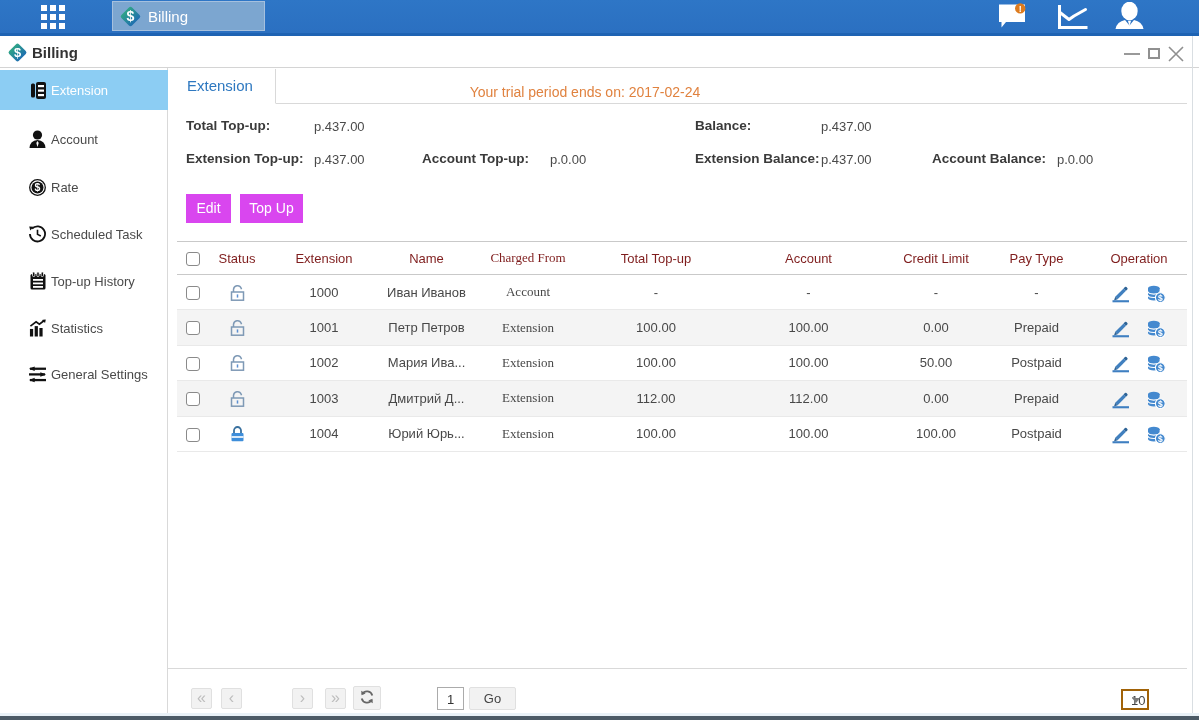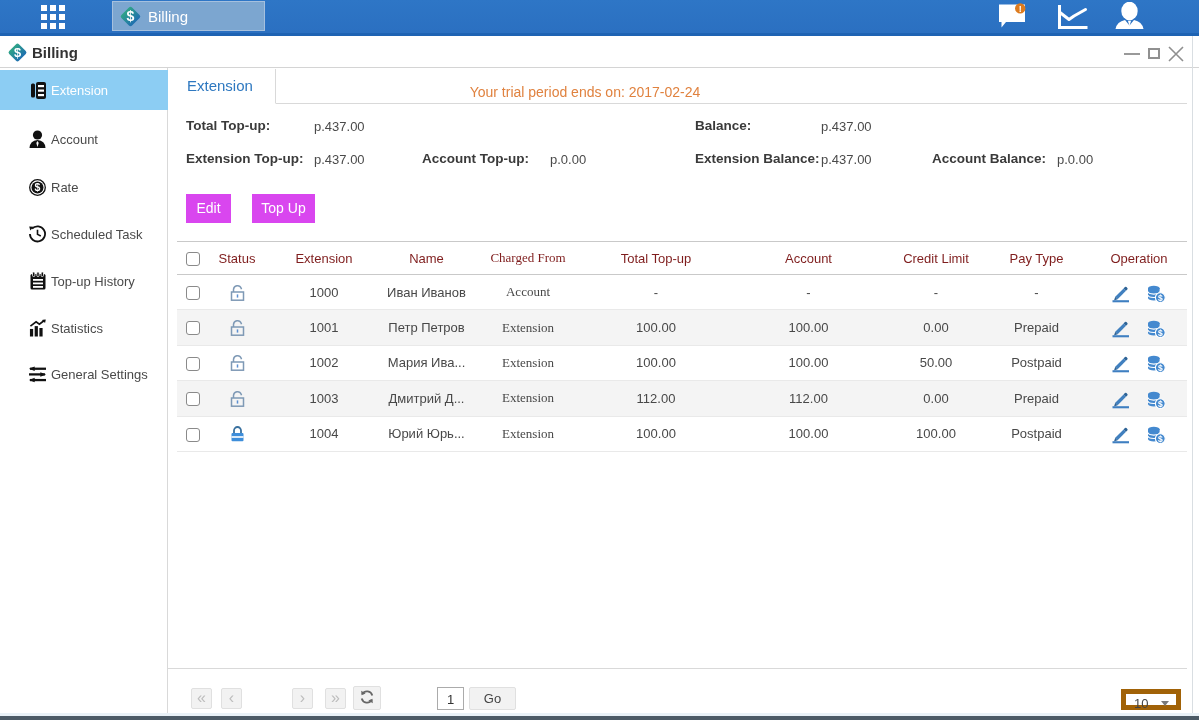--- a/index.html
+++ b/index.html
@@ -213,21 +213,21 @@
 <div class="lbl" style="left:186px; top:151px">Extension Top-up:</div>
 <div class="val" style="left:314px; top:152px">p.437.00</div>
 <div class="lbl" style="left:422px; top:151px">Account Top-up:</div>
 <div class="val" style="left:550px; top:152px">p.0.00</div>
 <div class="lbl" style="left:695px; top:151px">Extension Balance:</div>
 <div class="val" style="left:821px; top:152px">p.437.00</div>
 <div class="lbl" style="left:932px; top:151px">Account Balance:</div>
 <div class="val" style="left:1057px; top:152px">p.0.00</div>
 
 <div class="btn" style="left:186px; width:45px">Edit</div>
-<div class="btn" style="left:252px; width:63px">Top Up</div>
+<div class="btn" style="left:240px; width:63px">Top Up</div>
 
 <div class="abs" id="tbl">
   <div class="trow" id="thead">
     <div class="c c1"><span class="cb"></span></div>
     <div class="c c2">Status</div>
     <div class="c c3">Extension</div>
     <div class="c c4">Name</div>
     <div class="c c5">Charged From</div>
     <div class="c c6">Total Top-up</div>
     <div class="c c7">Account</div>
@@ -403,19 +403,19 @@
     <path d="M12.3 5.5 A5.5 5.5 0 0 0 2.3 4" fill="none" stroke="#666" stroke-width="1.8"></path>
     <path d="M1.2 0.8 L1.5 5.2 L5.6 3.4 z" fill="#666"></path>
     <path d="M1.7 8.5 A5.5 5.5 0 0 0 11.7 10" fill="none" stroke="#666" stroke-width="1.8"></path>
     <path d="M12.8 13.2 L12.5 8.8 L8.4 10.6 z" fill="#666"></path>
   </svg>
 </div>
 <div class="ptxt" style="left:393px; top:692px">Go to</div>
 <div class="abs" style="left:437px; top:687px; width:27px; height:23px; border:1px solid #ababab; font-size:13px; color:#333; text-align:center; line-height:24px; background:#fff">1</div>
 <div class="pbtn" style="left:469px; width:47px; height:23px; top:687px; color:#444; font-size:13px; line-height:22px">Go</div>
 <div class="ptxt" style="left:994px; top:693px">Displaying 1 - 5 of 5</div>
-<div class="abs" style="left:1121px; top:689px; width:60px; height:21px; border:5px solid #a16207; background:#fff">
+<div class="abs" style="left:1121px; top:689px; width:28px; height:21px; border:2px solid #a16207; background:#fff">
   <span style="position:absolute; left:8px; top:2px; font-size:13px; color:#444">10</span>
   <span style="position:absolute; right:7px; top:7px; width:0; height:0; border-left:4.5px solid transparent; border-right:4.5px solid transparent; border-top:5.5px solid #7a7a7a"></span>
 </div>
 
 <div class="abs" id="bstrip1"></div>
 <div class="abs" id="bstrip2"></div>
 
 </body></html>

